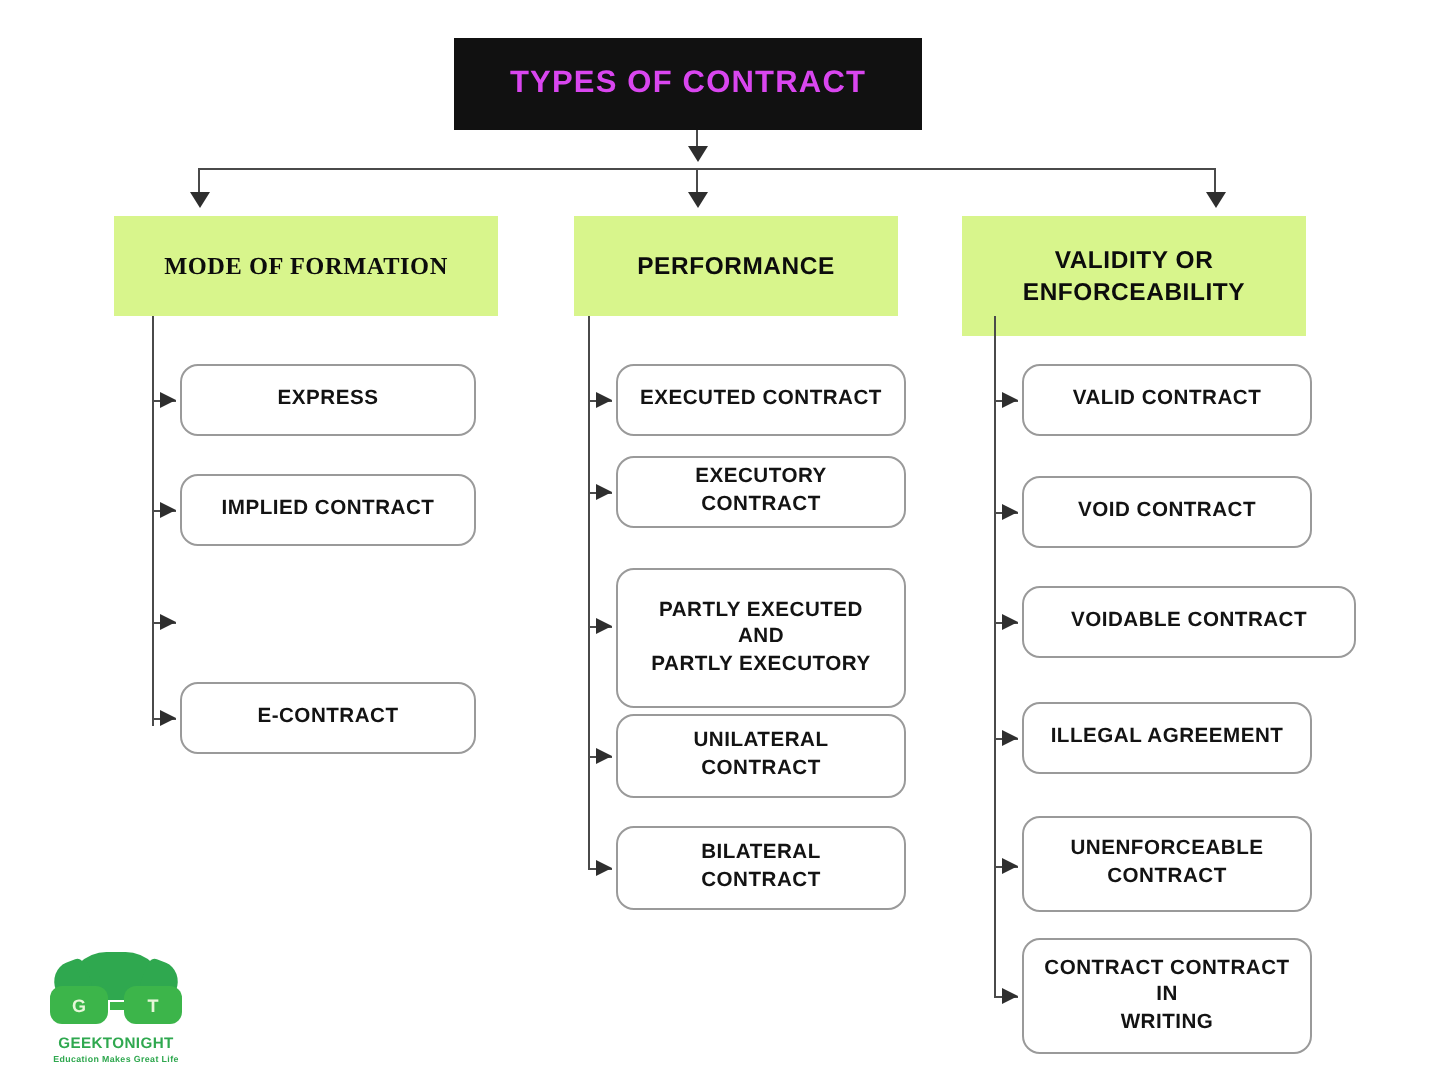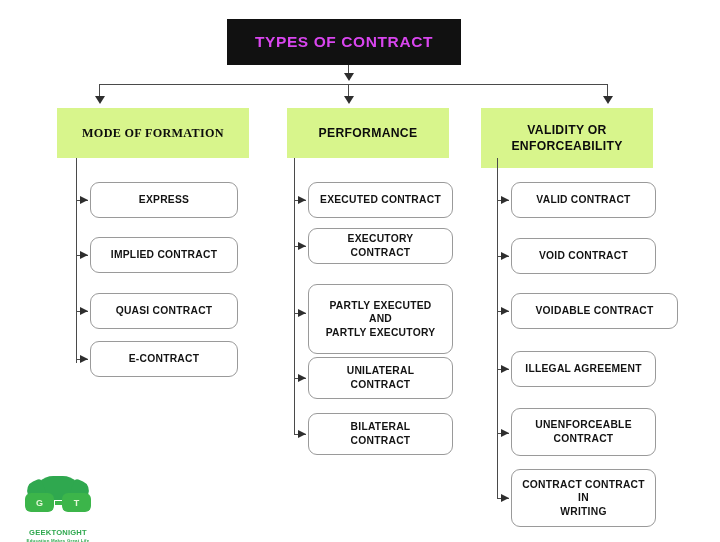--- a/index.html
+++ b/index.html
@@ -86,21 +86,21 @@
     display:flex;justify-content:space-between;align-items:center;
   }
   .lens{
     width:29px;height:19px;background:#3cb54a;border-radius:6px;
     display:flex;align-items:center;justify-content:center;
     color:#e6f7d8;font-size:9px;font-weight:bold;
   }
   .bridge{width:7px;height:4px;background:#3cb54a;}
   .logo-name{
     text-align:center;font-size:7.6px;font-weight:bold;color:#2fa84f;
-    letter-spacing:.2px;margin-top:12px;
+    letter-spacing:.2px;margin-top:1px;
   }
   .logo-tag{
     text-align:center;font-size:4.4px;font-weight:bold;color:#2fa84f;
     letter-spacing:.2px;margin-top:1px;
   }
 </style>
 </head>
 <body>
 
 <div id="canvas">
@@ -128,21 +128,20 @@
   <div class="ln hline" style="left:76px;top:200px;width:12px;"></div>
   <div class="arrow-right" style="left:80px;top:195.5px;"></div>
   <div class="leaf" style="left:90px;top:182px;width:148px;height:36px;">EXPRESS</div>
 
   <div class="ln hline" style="left:76px;top:255px;width:12px;"></div>
   <div class="arrow-right" style="left:80px;top:250.5px;"></div>
   <div class="leaf" style="left:90px;top:237px;width:148px;height:36px;">IMPLIED CONTRACT</div>
 
   <div class="ln hline" style="left:76px;top:311px;width:12px;"></div>
   <div class="arrow-right" style="left:80px;top:306.5px;"></div>
-  <div class="leaf" style="left:90px;top:293px;width:148px;height:36px;">QUASI CONTRACT</div>
 
   <div class="ln hline" style="left:76px;top:359px;width:12px;"></div>
   <div class="arrow-right" style="left:80px;top:354.5px;"></div>
   <div class="leaf" style="left:90px;top:341px;width:148px;height:36px;">E-CONTRACT</div>
 
   <div class="cat-head" style="left:287px;top:108px;width:162px;height:50px;">PERFORMANCE</div>
 
   <div class="ln vline" style="left:294px;top:158px;height:276px;"></div>
 
   <div class="ln hline" style="left:294px;top:200px;width:12px;"></div>

